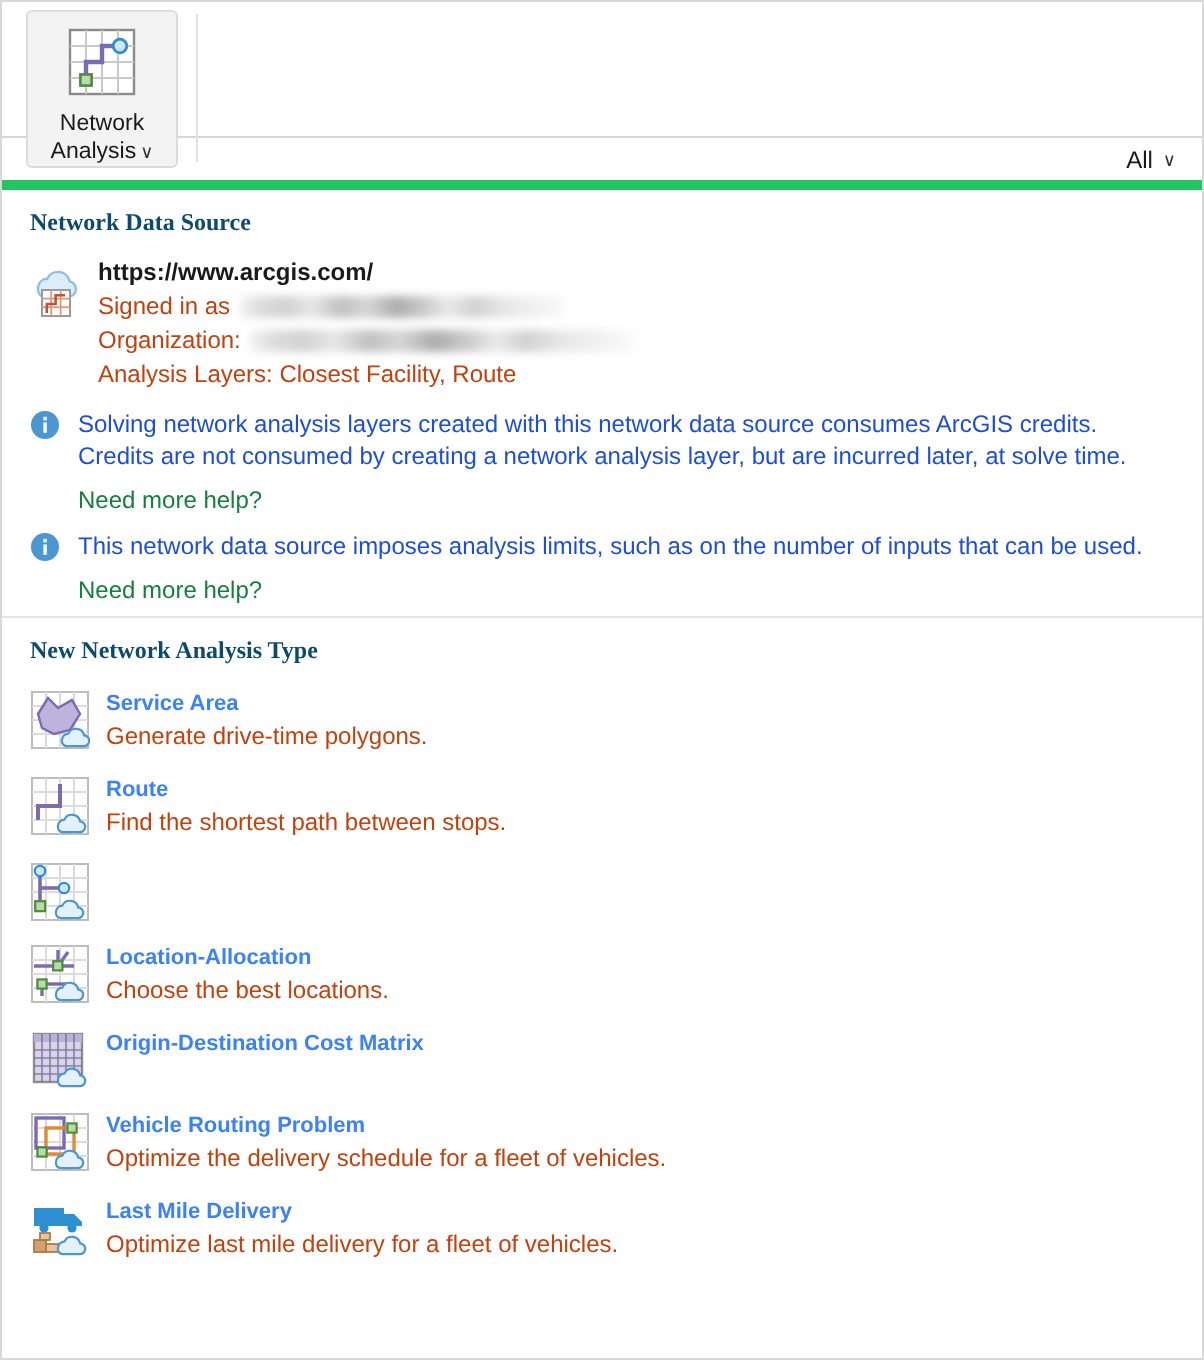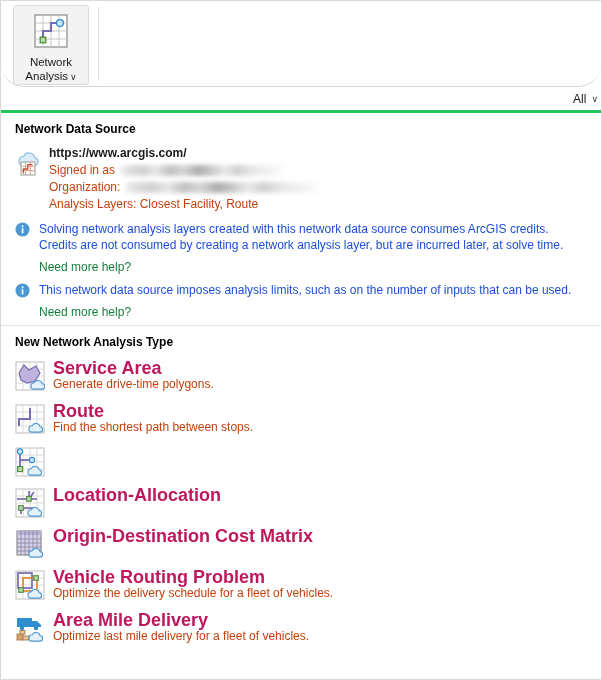--- a/index.html
+++ b/index.html
@@ -12,28 +12,27 @@
     font-family: "Liberation Sans", sans-serif;
     font-size: 12px;
     color: #1a1a1a;
     overflow: hidden;
     position: relative;
     border: 1px solid #d8d8d8;
   }
 
   
   .ribbon {
-    height: 86px;
+    height: 68px;
     background: #ffffff;
     border-bottom: 1px solid #d6d6d6;
     display: flex;
     align-items: flex-start;
     padding: 4px 0 0 4px;
     position: relative;
-    border-radius: 23px;
   }
   .ribbon-btn {
     width: 76px;
     min-height: 76px;
     background: #f3f3f3;
     border: 1px solid #dcdcdc;
     border-radius: 3px;
     display: flex;
     flex-direction: column;
     align-items: center;
@@ -59,46 +58,48 @@
     width: 1px;
     background: #e2e2e2;
     height: 74px;
     margin-left: 9px;
     margin-top: 2px;
   }
 
   
   .filter-bar {
     height: 26px;
-    border-bottom: 3px solid #22c55e;
+    border-bottom: 5px solid #22c55e;
     display: flex;
     align-items: center;
     justify-content: flex-end;
+    padding-right: 10px;
     background: #fff;
   }
   .filter-ctl {
     display: flex;
     align-items: center;
     gap: 5px;
     cursor: pointer;
     font-size: 12px;
     color: #1a1a1a;
     padding: 1px 3px;
   }
   .filter-ctl .caret { font-size: 9px; color: #333; }
 
   
   .section {
     padding: 0;
   }
   .section-title {
     font-weight: bold;
     font-size: 12px;
-    color: #000000;
+    color: #0c4a6e;
     padding: 9px 0 6px 14px;
+    font-family: Liberation Serif, serif;
   }
   .hr { height: 1px; background: #e3e3e3; margin: 6px 0 0 0; }
 
   
   .ds-row {
     display: flex;
     align-items: flex-start;
     padding: 3px 14px 0 14px;
   }
   .ds-icon { width: 34px; flex: 0 0 34px; padding-top: 2px; }
@@ -147,22 +148,22 @@
   .type-item {
     display: flex;
     align-items: flex-start;
     padding: 5px 14px 5px 14px;
     cursor: pointer;
   }
   .type-icon { flex: 0 0 36px; padding-top: 1px; }
   .type-text { flex: 1; padding-left: 2px; }
   .type-name {
     font-weight: bold;
-    font-size: 18px;
-    color: #be185d;
+    font-size: 11px;
+    color: #3b82f6;
     line-height: 16px;
   }
   .type-desc {
     font-size: 12px;
     color: #c2410c;
     line-height: 17px;
   }
   svg { display: block; }
 </style>
 </head>
@@ -349,20 +350,21 @@
             <line x1="6" y1="20" x2="6" y2="26"></line>
             <line x1="19" y1="4" x2="14" y2="11"></line>
           </g>
           <rect x="11.6" y="8.6" width="4.6" height="4.6" fill="#b7dca8" stroke="#4e8c3e" stroke-width="1.1"></rect>
           <rect x="3.7" y="17.7" width="4.6" height="4.6" fill="#b7dca8" stroke="#4e8c3e" stroke-width="1.1"></rect>
           <path d="M13 25 a3.2 3.2 0 0 1 3.2 -3.2 a4.2 4.2 0 0 1 7.9 0.9 a2.7 2.7 0 0 1 -0.4 5.4 H15.4 A2.5 2.5 0 0 1 13 25 Z" fill="#e4f1fa" stroke="#4a97d2" stroke-width="1.1"></path>
         </svg>
       </div>
       <div class="type-text">
         <div class="type-name">Location-Allocation</div>
+        <div class="type-desc">Choose the best locations.</div>
       </div>
     </div>
 
     <div class="type-item">
       <div class="type-icon">
         <svg width="30" height="30" viewBox="0 0 30 30">
           <rect x="2" y="2" width="24" height="24" fill="#d9d3ea" stroke="#8e8e8e" stroke-width="1.2"></rect>
           <rect x="2" y="2" width="24" height="4" fill="#b9b1d6"></rect>
           <g stroke="#6f6f8f" stroke-width="0.8" opacity="0.8">
             <line x1="2" y1="10" x2="26" y2="10"></line>
@@ -415,19 +417,19 @@
           <path d="M17 8 H22 L26 12 V14 H17 Z" fill="#2e8fd0"></path>
           <circle cx="7" cy="15" r="2.3" fill="#2e8fd0"></circle>
           <circle cx="21" cy="15" r="2.3" fill="#2e8fd0"></circle>
           <rect x="2" y="21" width="6" height="6" fill="#d6a06a" stroke="#a97c48" stroke-width="0.9"></rect>
           <rect x="8" y="23" width="6" height="4" fill="#e8c49a" stroke="#a97c48" stroke-width="0.9"></rect>
           <rect x="5" y="17.5" width="5" height="3.5" fill="#e8c49a" stroke="#a97c48" stroke-width="0.9"></rect>
           <path d="M14 25 a3.2 3.2 0 0 1 3.2 -3.2 a4.2 4.2 0 0 1 7.9 0.9 a2.7 2.7 0 0 1 -0.4 5.4 H16.4 A2.5 2.5 0 0 1 14 25 Z" fill="#e4f1fa" stroke="#4a97d2" stroke-width="1.1"></path>
         </svg>
       </div>
       <div class="type-text">
-        <div class="type-name">Area Mile Delivery</div>
+        <div class="type-name">Last Mile Delivery</div>
         <div class="type-desc">Optimize last mile delivery for a fleet of vehicles.</div>
       </div>
     </div>
 
   </div>
 </div>
 
 </body></html>

